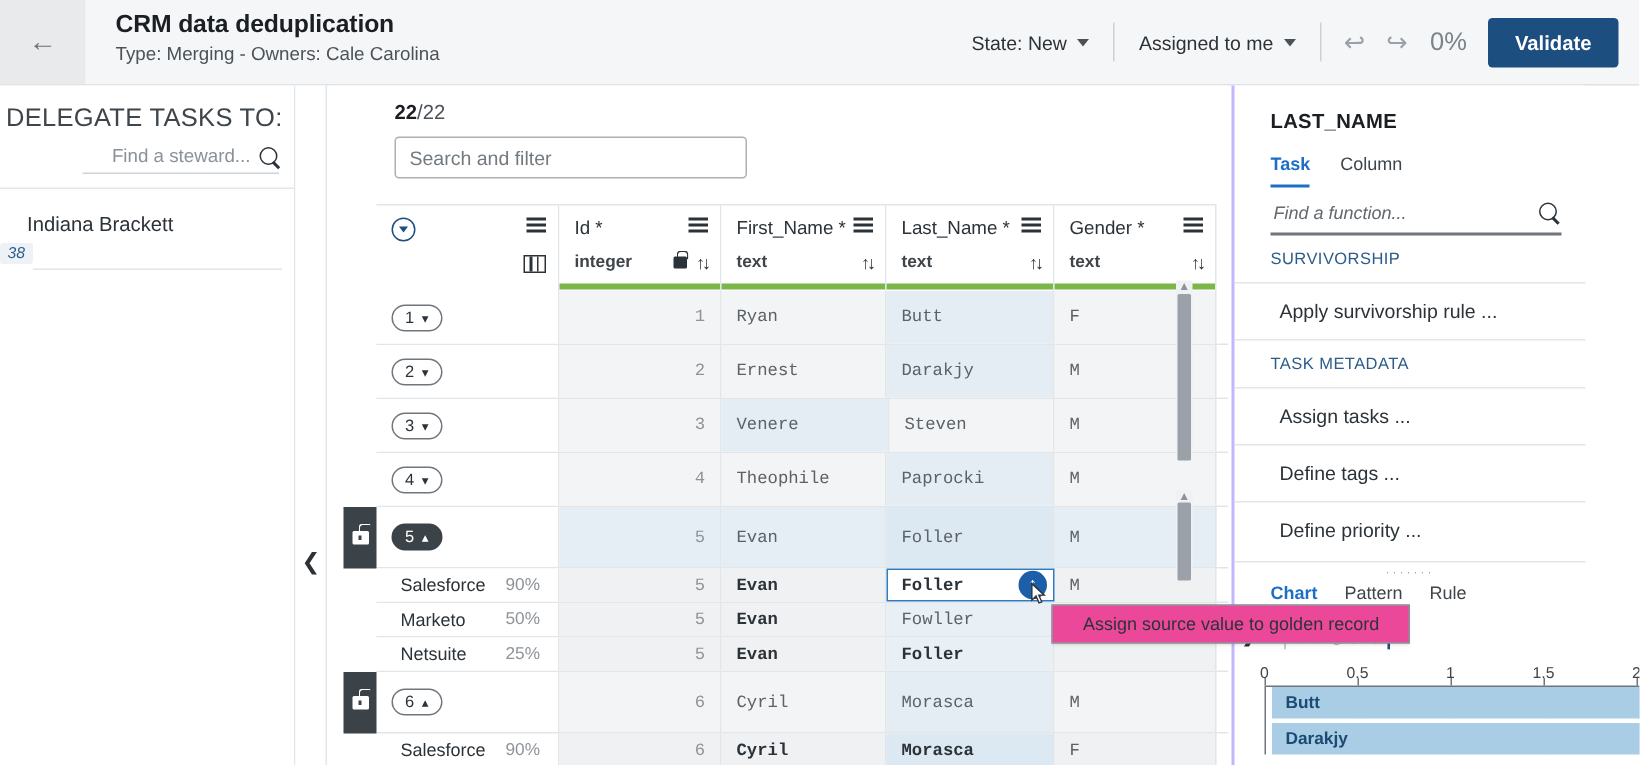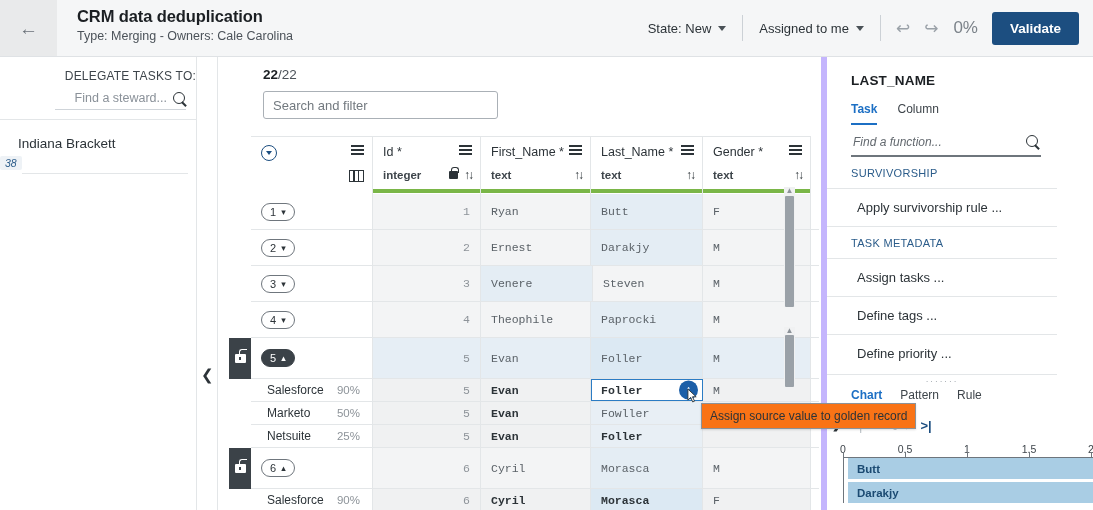--- a/index.html
+++ b/index.html
@@ -28,21 +28,21 @@
   .hdr-sep { width:1px; height:26px; background:#ccd1d6; margin:0 2px; }
   .undo-redo { display:flex; align-items:center; gap:14px; padding:0 13px; }
   .ur-icon { color:#9aa1a8; font-size:17px; cursor:pointer; line-height:1; }
   .pct { font-size:17px; color:#7b8289; padding:0 14px 0 2px; }
   .validate-btn { background:#1c4e80; color:#fff; font-size:13.5px; font-weight:bold; border:none;
                   border-radius:3px; padding:9px 18px; cursor:pointer; font-family:inherit; }
 
   
   .sidebar { position:absolute; left:0; top:57px; width:197px; height:453px; background:#fff;
              border-right:1px solid #e3e6e8; }
-  .sb-head { font-size:12px; color:#3e454b; letter-spacing:.2px; padding:12px 0 6px 4px;text-align:right; }
+  .sb-head { font-size:17px; color:#3e454b; letter-spacing:.2px; padding:12px 0 6px 4px; }
   .sb-search-row { display:flex; align-items:center; padding:0 8px 0 0; }
   .sb-search { flex:1; border:none; outline:none; font-family:inherit; font-size:12.5px; color:#3e454b;
                text-align:right; background:transparent; padding:2px 6px 4px 0; }
   .sb-search::placeholder { color:#8a9199; }
   .mag { width:15px; height:15px; position:relative; display:inline-block; }
   .mag::before { content:""; position:absolute; left:0; top:0; width:10px;height:10px;border:1.6px solid #2c3338;border-radius:50%; }
   .mag::after { content:""; position:absolute; left:9px; top:9px; width:6px;height:1.6px;background:#2c3338;transform:rotate(45deg);transform-origin:left center; }
   .sb-underline { height:1px; background:#cfd4d9; margin:0 10px 0 55px; }
   .sb-div { height:1px; background:#e3e6e8; margin:9px 0 0 0; }
   .sb-item { padding:16px 0 0 18px; position:relative; cursor:pointer; }
@@ -120,31 +120,31 @@
   .srow .c-gd { background:#f0f1f2; }
   .srow.alt .c-ln { background:#e8eff5; }
   .srow .c-ln.bold, .srow .c-fn.bold { font-weight:bold; color:#2c3338; }
   .srow .c-ln.plain { font-weight:normal; color:#5b6268; }
   .cell-active { outline:1.5px solid #2b7cc4; outline-offset:-1.5px; background:#fff !important; position:relative; z-index:3; }
   .assign-btn { position:absolute; right:4px; top:50%; transform:translateY(-50%); width:19px; height:19px;
                 border-radius:50%; background:#1c5fa8; display:flex; align-items:center; justify-content:center; cursor:pointer; }
   .assign-btn span { color:#fff; font-size:12px; line-height:1; }
   .cursor-ico { position:absolute; left:12px; top:12px; width:11px; height:15px; z-index:6; }
 
-  .tooltip { position:absolute; background:#f97316; border:1px solid #8b9299; color:#2c3338;
-             font-size:12px; padding:5px 8px; white-space:nowrap; z-index:9; box-shadow:0 1px 2px rgba(0,0,0,.12); }
+  .tooltip { position:absolute; background:#ec4899; border:1px solid #8b9299; color:#2c3338;
+             font-size:12px; padding:5px 20px; white-space:nowrap; z-index:9; box-shadow:0 1px 2px rgba(0,0,0,.12); }
 
   
   .vscroll { position:absolute; width:11px; background:#f0f1f2; }
   .vthumb { position:absolute; left:1px; width:9px; background:#9aa1a8; border-radius:1px; }
   .vcap { position:absolute; left:1.5px; font-size:8px; color:#8d9399; line-height:1; }
 
   
   .rpanel { position:absolute; left:821px; top:57px; width:236px; height:453px; background:#fff;
-            border-left:6px solid #c4b5fd; }
+            border-left:2px solid #c4b5fd; }
   .rp-title { font-size:13.5px; font-weight:bold; color:#1b1f23; padding:16px 0 0 24px; letter-spacing:.2px; }
   .rp-tabs { display:flex; gap:20px; padding:14px 0 0 24px; }
   .rp-tab { font-size:12px; color:#3e454b; padding-bottom:7px; cursor:pointer; }
   .rp-tab.active { color:#1c6fc4; font-weight:bold; border-bottom:2.5px solid #1c6fc4; }
   .rp-find-row { display:flex; align-items:center; margin:9px 16px 0 24px; padding-bottom:5px; }
   .rp-find { flex:1; border:none; outline:none; background:transparent; font-family:inherit;
              font-size:12px; font-style:italic; color:#2c3338; }
   .rp-find::placeholder { color:#63696f; font-style:italic; }
   .rp-find-line { height:1.5px; background:#6e757c; margin:0 16px 0 24px; }
   .rp-sect { font-size:11px; color:#2b5c8a; letter-spacing:.3px; padding:10px 0 9px 24px; }

